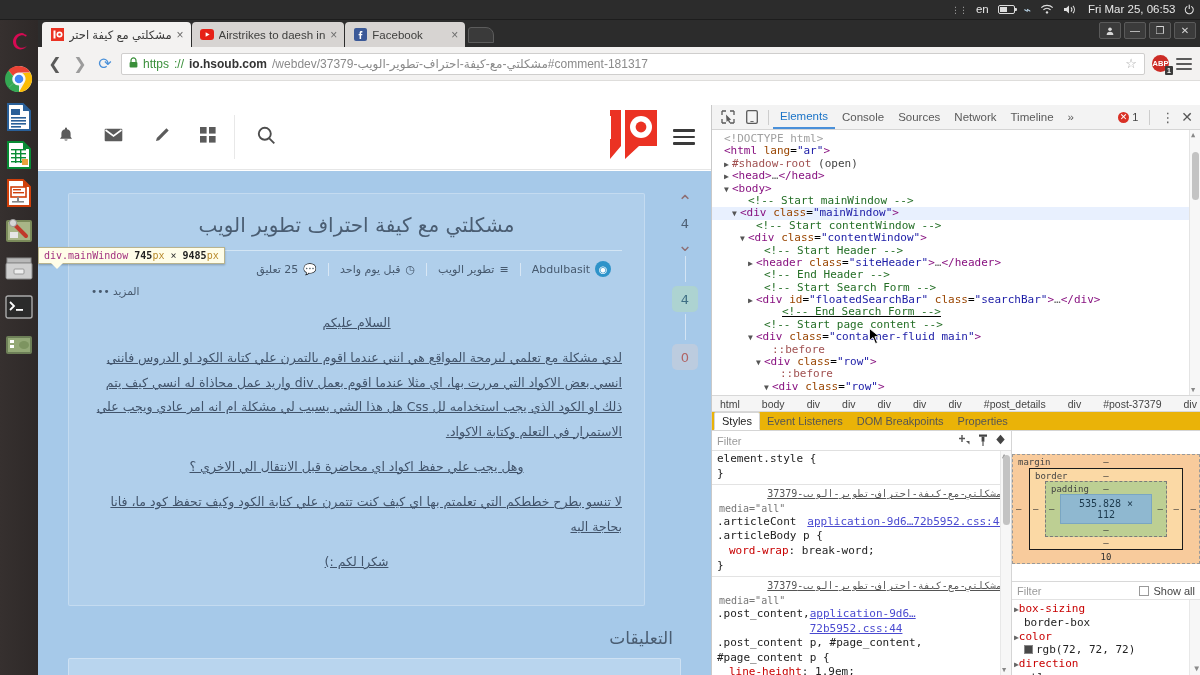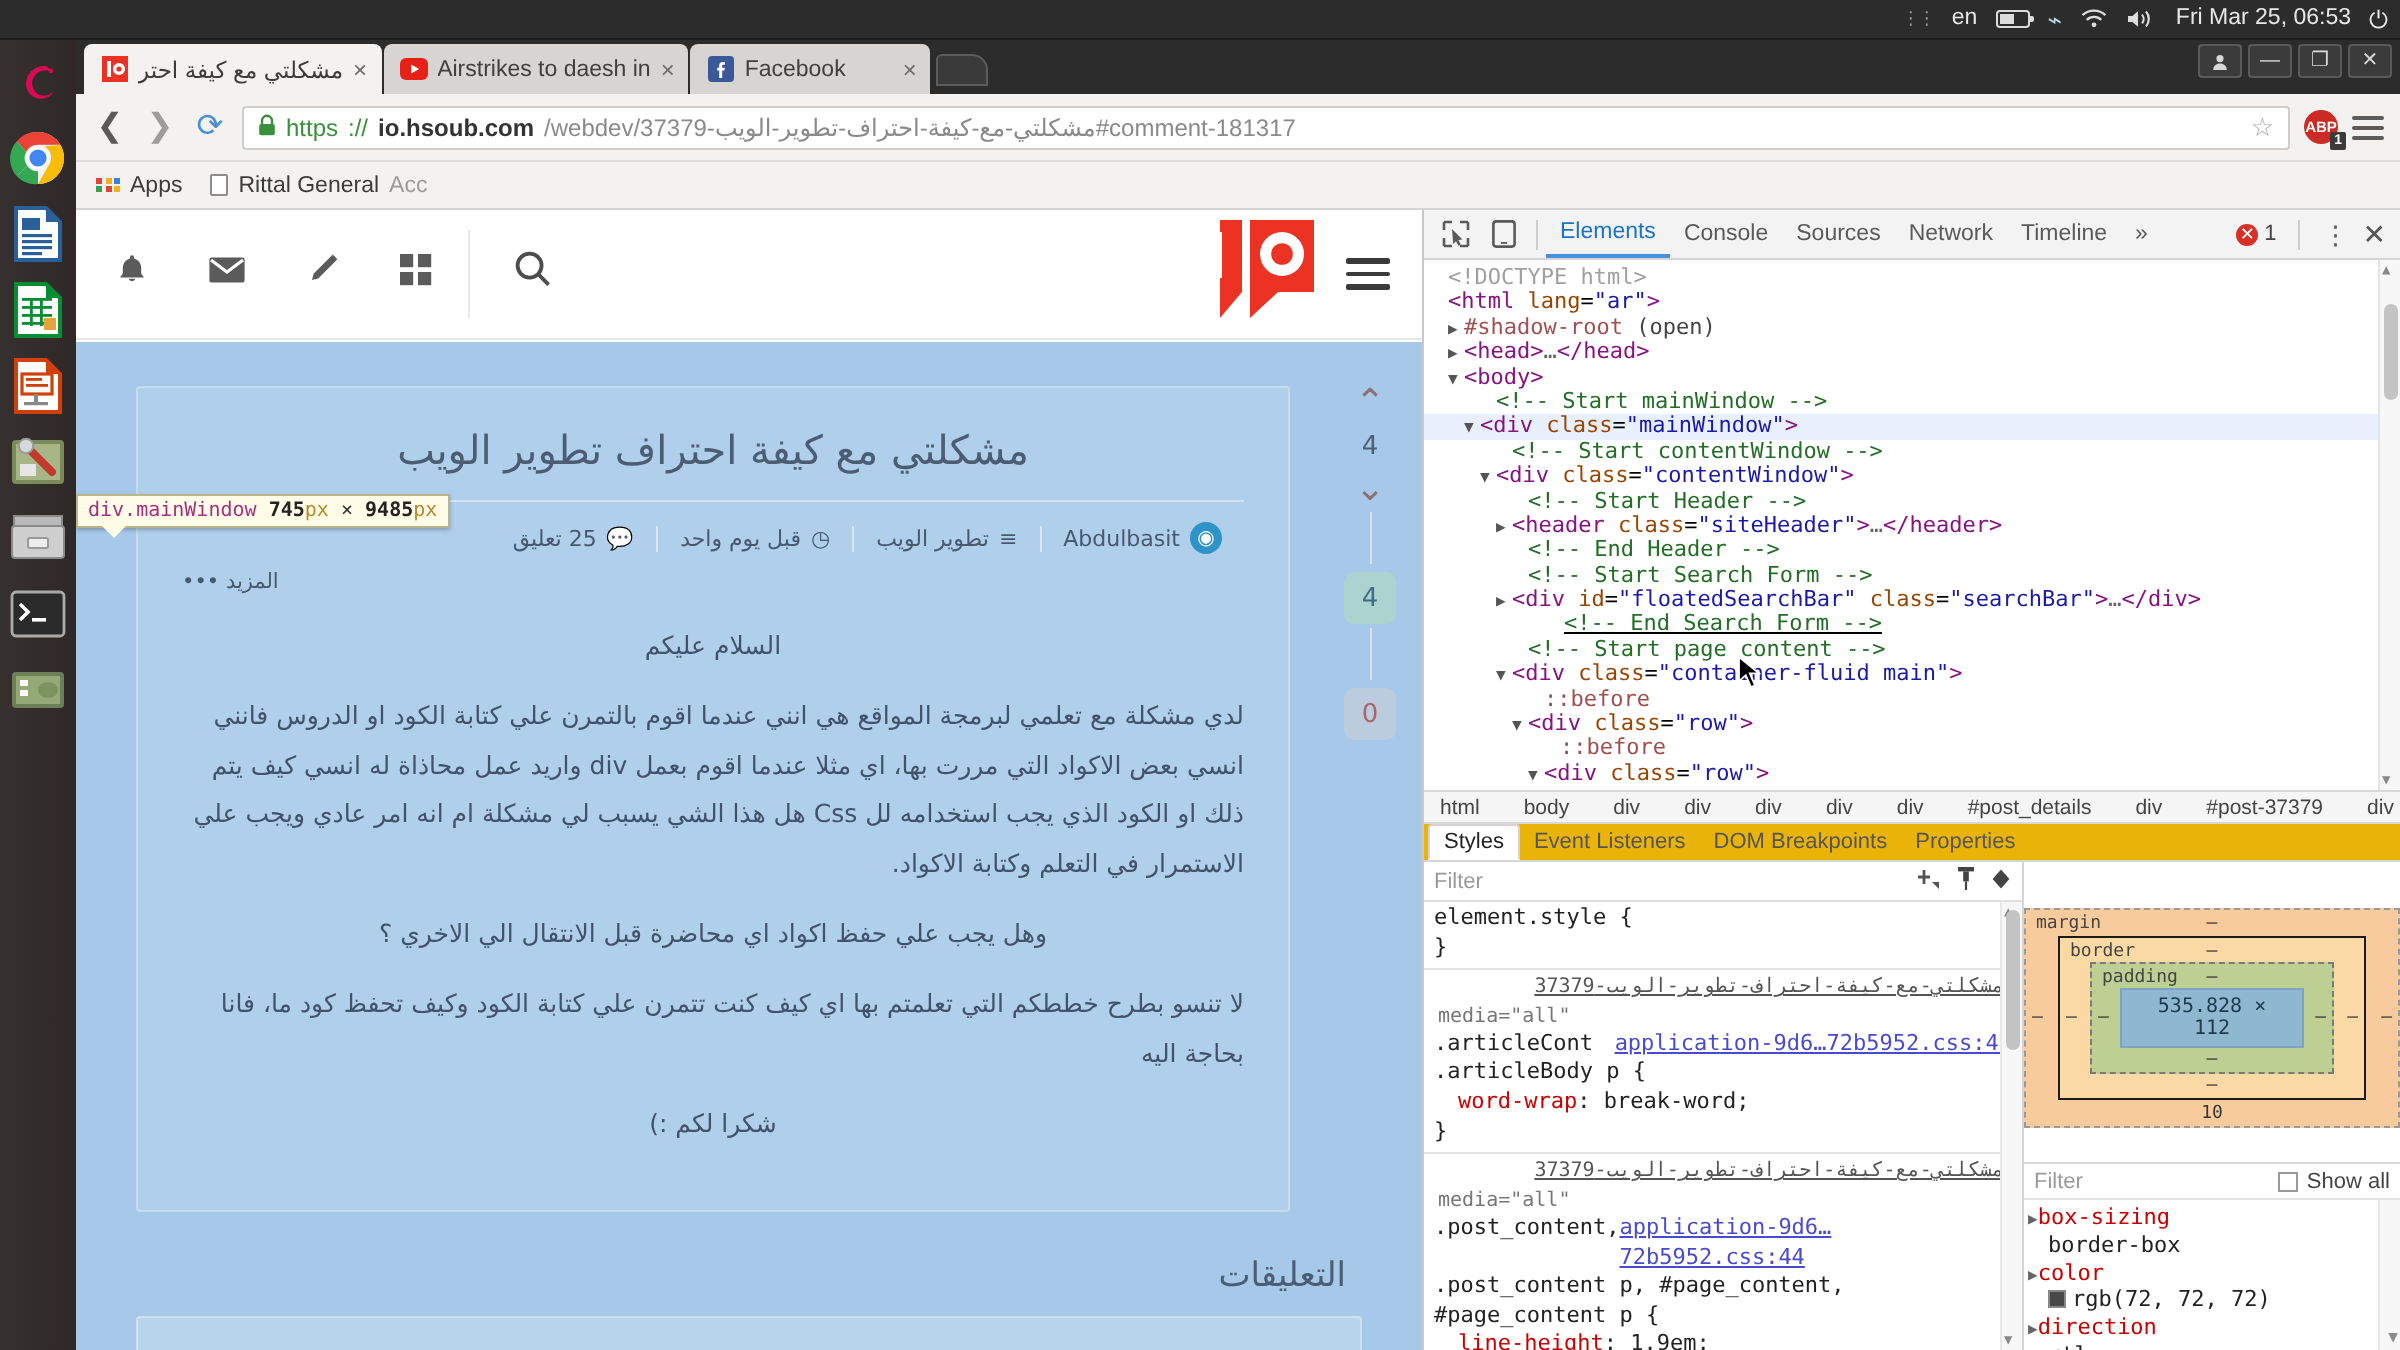--- a/index.html
+++ b/index.html
@@ -191,21 +191,21 @@
   }
   .meta-cell { display: flex; align-items: center; gap: 5px; padding: 0 11px; white-space: nowrap; }
   .meta-div { width: 1px; height: 13px; background: rgba(255,255,255,0.5); }
   .ava {
     width: 16px; height: 16px; border-radius: 50%;
     background: #2e93c9; color: #fff; font-size: 10px;
     display: flex; align-items: center; justify-content: center;
   }
   .meta-more { text-align: left; font-size: 10.5px; color: #47596d; margin-top: 8px; direction: rtl; }
   .art-body { margin-top: 14px; font-size: 12.5px; line-height: 1.95; color: #41536a; }
-  .art-body p { margin-bottom: 11px; text-align: right; }
+  .art-body p { margin-bottom: 11px; text-align: right; text-decoration: underline; }
   .art-body p.center { text-align: center; }
   .comments-h { margin-top: 22px; font-size: 17px; color: #4a5d72; text-align: right; padding-right: 8px;}
   .comments-box {
     margin-top: 10px; height: 30px; background: rgba(255,255,255,0.22);
     border: 1px solid rgba(255,255,255,0.3); border-radius: 2px;
   }
   
   #vote-rail {
     position: absolute; right: 8px; top: 22px; width: 36px;
     display: flex; flex-direction: column; align-items: center; gap: 2px;
@@ -539,38 +539,20 @@
         <span>ABP</span>
         <span class="cnt">1</span>
       </div>
       <div class="hamb">
           <i></i>
           <i></i>
           <i></i>
         </div>
     </div>
 
-    <div id="bookmarks">
-      <div class="bmk">
-        <span class="apps-grid">
-            <i></i>
-            <i></i>
-            <i></i>
-            <i></i>
-            <i></i>
-            <i></i>
-          </span>
-        <span>Apps</span>
-      </div>
-      <div class="bmk">
-        <span class="doc-ico"></span>
-        <span>Rittal General</span>
-        <span class="bmk-faded">Acc</span>
-      </div>
-    </div>
 
     <div id="viewport">
 
       <div id="site-header">
         <div class="hdr-icons">
           <span class="hdr-ico">
             <svg width="16" height="18" viewBox="0 0 16 18">
                 <path d="M8 1.6a1 1 0 011 1v.6a4.6 4.6 0 013.6 4.5v3l1.4 2H2l1.4-2v-3A4.6 4.6 0 017 3.2v-.6a1 1 0 011-1z" fill="#5b5b5b"></path>
                 <path d="M6.3 13.4a1.8 1.8 0 003.4 0z" fill="#5b5b5b"></path>
               </svg>

